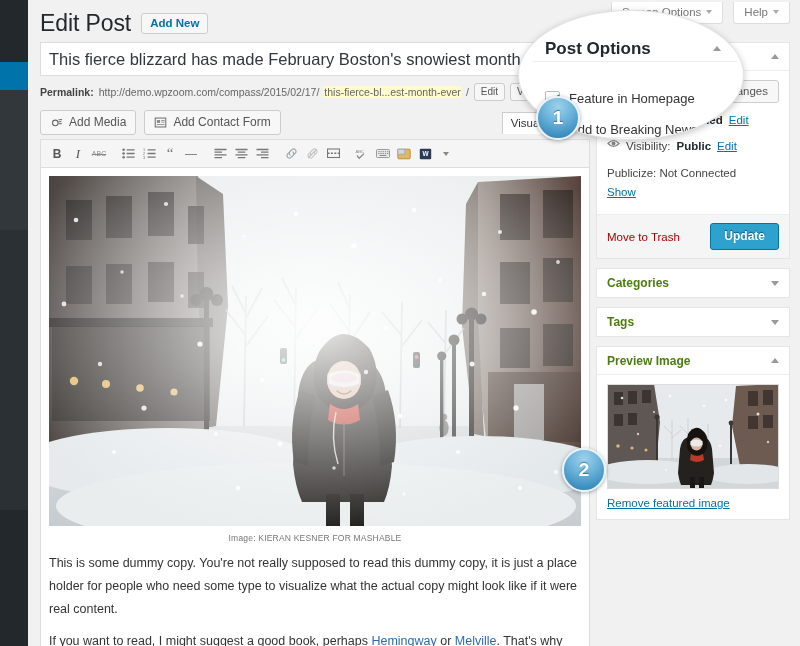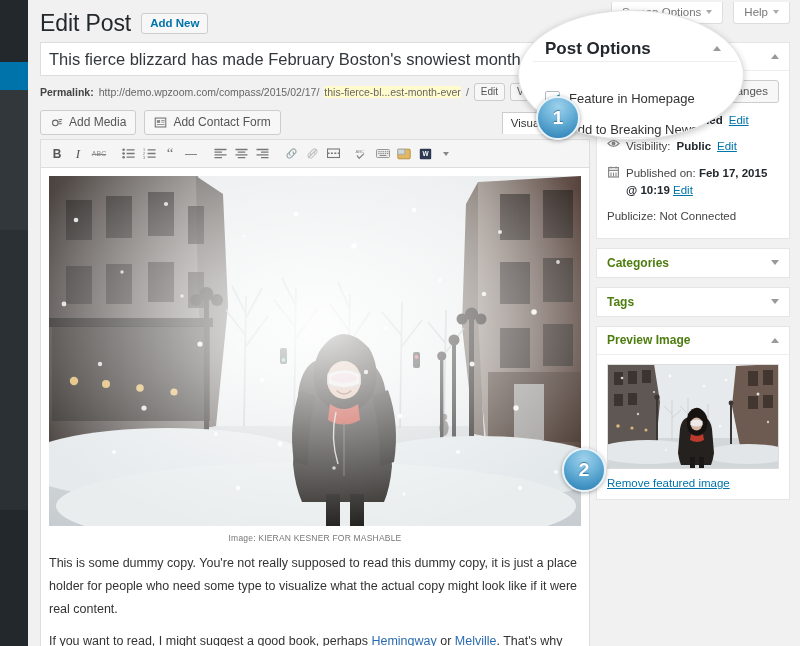--- a/index.html
+++ b/index.html
@@ -582,31 +582,27 @@
             <svg width="13" height="9" viewBox="0 0 13 9">
                 <path d="M1 4.5q5.5-6 11 0-5.5 6-11 0z" fill="none" stroke="#888" stroke-width="1.2"></path>
                 <circle cx="6.5" cy="4.5" r="1.9" fill="#888"></circle>
               </svg>
           </span>
           <span>Visibility:</span>
           <b>Public</b>
           <a>Edit</a>
         </div>
 
-        <div class="pub-line">
-          <span class="ico">
-            <svg width="11" height="12" viewBox="0 0 11 12">
-                <rect x="0.6" y="1.6" width="9.8" height="9.4" fill="none" stroke="#888" stroke-width="1.2"></rect>
-                <path d="M0.6 4.4h9.8M3 0.6v2M8 0.6v2M3 6.4v4M5.5 6.4v4M8 6.4v4" stroke="#888" stroke-width="1.1"></path>
-              </svg>
-          </span>
-          <span><span>Published on:</span> <b>Feb 17, 2015 @ 10:19</b> <a>Edit</a></span>
-        </div>
 
         <div class="pub-plain">Publicize: Not Connected</div>
+        <div class="pub-plain"><a style="color:#0073aa;text-decoration:underline;cursor:pointer">Show</a></div>
+      </div>
+      <div class="pub-foot">
+        <span class="trash">Move to Trash</span>
+        <span class="update-btn">Update</span>
       </div>
     </div>
 
     <div class="panel">
       <div class="panel-h noborder">
         <span class="panel-t">Categories</span>
         <span class="toggle-dn"></span>
       </div>
     </div>
 

